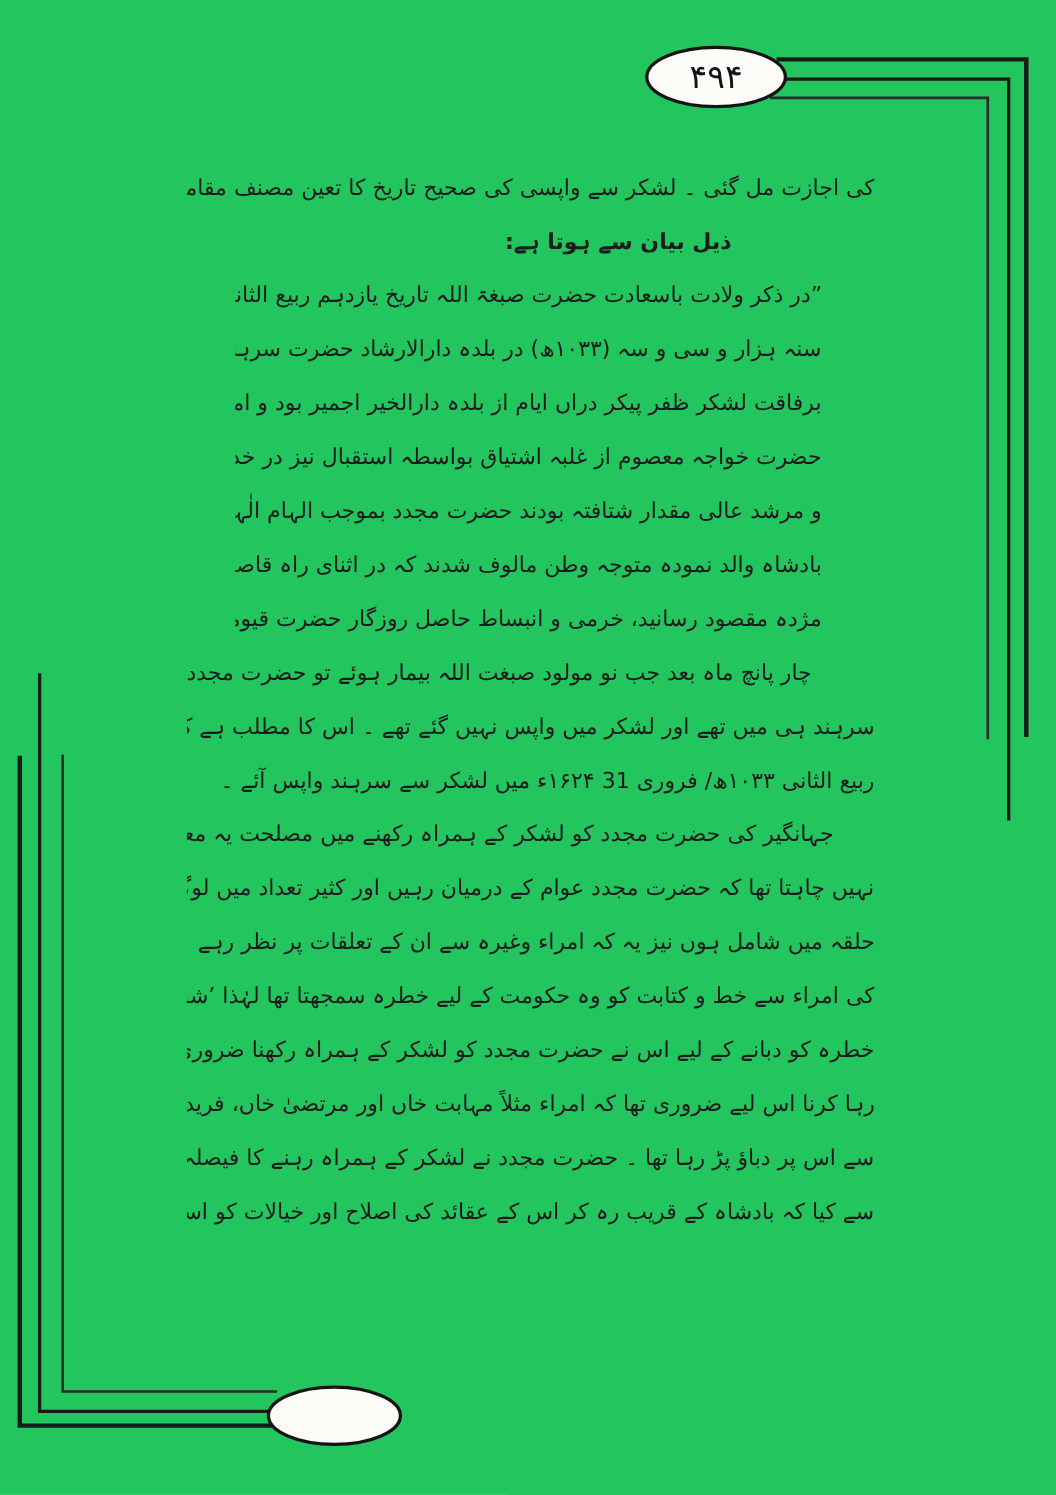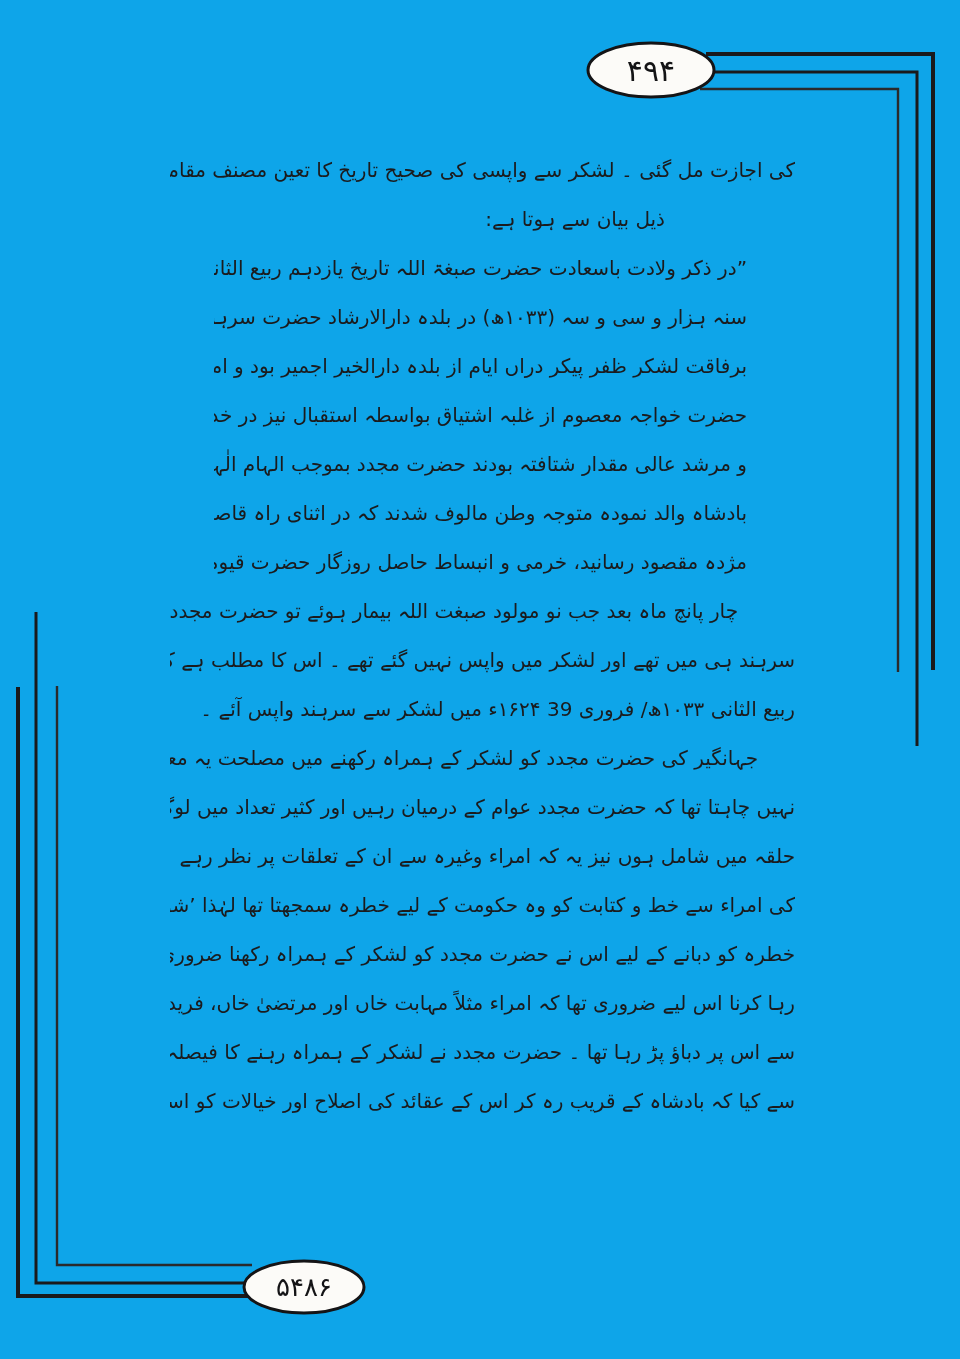--- a/index.html
+++ b/index.html
@@ -2,40 +2,40 @@
 <html lang="ur" dir="rtl"><head>
 <meta charset="utf-8">
 <style>
   html,body{margin:0;padding:0;}
   body{
     width:960px;height:1359px;position:relative;overflow:hidden;
     background:#fbfaf7;
     font-family:"DejaVu Sans",sans-serif;
     color:#1c1c1e;
   }
-  .scan-page{position:absolute;inset:0;background:#0ea5e9;}
+  .scan-page{position:absolute;inset:0;background:#22c55e;}
   .border-svg{position:absolute;left:0;top:0;pointer-events:none;}
   .cartouche-number{
     position:absolute;display:flex;align-items:center;justify-content:center;
     font-weight:500;letter-spacing:2px;color:#141416;
   }
   .cartouche-number.top{left:590px;top:46px;width:122px;height:48px;font-size:30px;}
   .cartouche-number.bottom{left:245px;top:1264px;width:118px;height:46px;font-size:26px;}
   .textblock{
     position:absolute;top:146px;right:165px;left:170px;
     direction:rtl;unicode-bidi:embed;
   }
   .line{
     height:49px;line-height:49px;font-size:20px;overflow:hidden;
     text-align:justify;text-align-last:justify;text-justify:inter-word;
     white-space:nowrap;color:#1b1b1d;
   }
   .line.partial{text-align-last:right;}
   .line.quote{padding-right:48px;padding-left:52px;margin-left:44px;}
-  .line.indent-130{padding-right:130px;padding-left:250px;}
+  .line.indent-130{padding-right:130px;padding-left:250px;font-weight:bold;}
   .line.indent-57{padding-right:57px;}
   .line.indent-37{padding-right:37px;}
 </style>
 </head>
 <body>
 
 <div class="scan-page">
 
   <svg class="border-svg" width="960" height="1359" viewBox="0 0 960 1359" aria-hidden="true">
 
@@ -45,37 +45,36 @@
 
     <path d="M 57 686 V 1265 H 252" fill="none" stroke="#2a2a2c" stroke-width="2.4"></path>
     <path d="M 36 612 V 1283 H 252" fill="none" stroke="#1a1a1c" stroke-width="3"></path>
     <path d="M 18 687 V 1296 H 254" fill="none" stroke="#1a1a1c" stroke-width="4"></path>
 
     <ellipse cx="651" cy="70" rx="63" ry="27" fill="#fcfbf8" stroke="#141416" stroke-width="3"></ellipse>
     <ellipse cx="304" cy="1287" rx="60" ry="26" fill="#fcfbf8" stroke="#141416" stroke-width="3"></ellipse>
   </svg>
 
   <div class="cartouche-number top">۴۹۴</div>
-  <div class="cartouche-number bottom">۵۴۸۶</div>
 
   <div class="textblock">
     <div class="line full">کی اجازت مل گئی ۔ لشکر سے واپسی کی صحیح تاریخ کا تعین مصنف مقاماتِ معصومی کے درج</div>
     <div class="line partial indent-130">ذیل بیان سے ہوتا ہے:</div>
 
     <div class="line full quote">”در ذکر ولادت باسعادت حضرت صبغۃ اللہ تاریخ یازدہم ربیع الثانی</div>
     <div class="line full quote">سنہ ہزار و سی و سہ (۱۰۳۳ھ) در بلدہ دارالارشاد حضرت سرہند در حین</div>
     <div class="line full quote">برفاقت لشکر ظفر پیکر دراں ایام از بلدہ دارالخیر اجمیر بود و امام صفا کیشاں</div>
     <div class="line full quote">حضرت خواجہ معصوم از غلبہ اشتیاق بواسطہ استقبال نیز در خدمت والد بزرگوار</div>
     <div class="line full quote">و مرشد عالی مقدار شتافتہ بودند حضرت مجدد بموجب الہام الٰہی رخصت</div>
     <div class="line full quote">بادشاہ والد نمودہ متوجہ وطن مالوف شدند کہ در اثنای راہ قاصدی</div>
     <div class="line full quote">مژدہ مقصود رسانید، خرمی و انبساط حاصل روزگار حضرت قیومین گردانید“۵</div>
 
     <div class="line full indent-57">چار پانچ ماہ بعد جب نو مولود صبغت اللہ بیمار ہوئے تو حضرت مجدد اس وقت بھی</div>
     <div class="line full">سرہند ہی میں تھے اور لشکر میں واپس نہیں گئے تھے ۔ اس کا مطلب ہے کہ حضرت مجدد</div>
-    <div class="line partial">ربیع الثانی ۱۰۳۳ھ/ فروری 39 ۱۶۲۴ء میں لشکر سے سرہند واپس آئے ۔</div>
+    <div class="line partial">ربیع الثانی ۱۰۳۳ھ/ فروری 31 ۱۶۲۴ء میں لشکر سے سرہند واپس آئے ۔</div>
     <div class="line full indent-37">جہانگیر کی حضرت مجدد کو لشکر کے ہمراہ رکھنے میں مصلحت یہ معلوم ہوتی ہے کہ وہ</div>
     <div class="line full">نہیں چاہتا تھا کہ حضرت مجدد عوام کے درمیان رہیں اور کثیر تعداد میں لوگ ان کے</div>
     <div class="line full">حلقہ میں شامل ہوں نیز یہ کہ امراء وغیرہ سے ان کے تعلقات پر نظر رہے ۔ حضرت مجدد</div>
     <div class="line full">کی امراء سے خط و کتابت کو وہ حکومت کے لیے خطرہ سمجھتا تھا لہٰذا ’شورشِ عوام‘ کے</div>
     <div class="line full">خطرہ کو دبانے کے لیے اس نے حضرت مجدد کو لشکر کے ہمراہ رکھنا ضروری سمجھا ۔ قید سے</div>
     <div class="line full">رہا کرنا اس لیے ضروری تھا کہ امراء مثلاً مہابت خاں اور مرتضیٰ خاں، فرید بخاری کی طرف</div>
     <div class="line full">سے اس پر دباؤ پڑ رہا تھا ۔ حضرت مجدد نے لشکر کے ہمراہ رہنے کا فیصلہ اس نیت</div>
     <div class="line full">سے کیا کہ بادشاہ کے قریب رہ کر اس کے عقائد کی اصلاح اور خیالات کو اسلام اور اس کی</div>
   </div>
 

